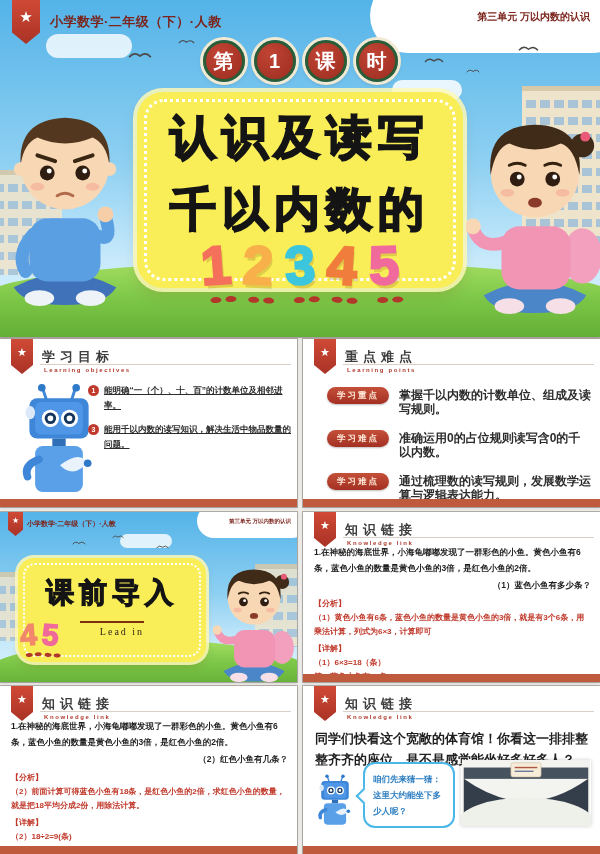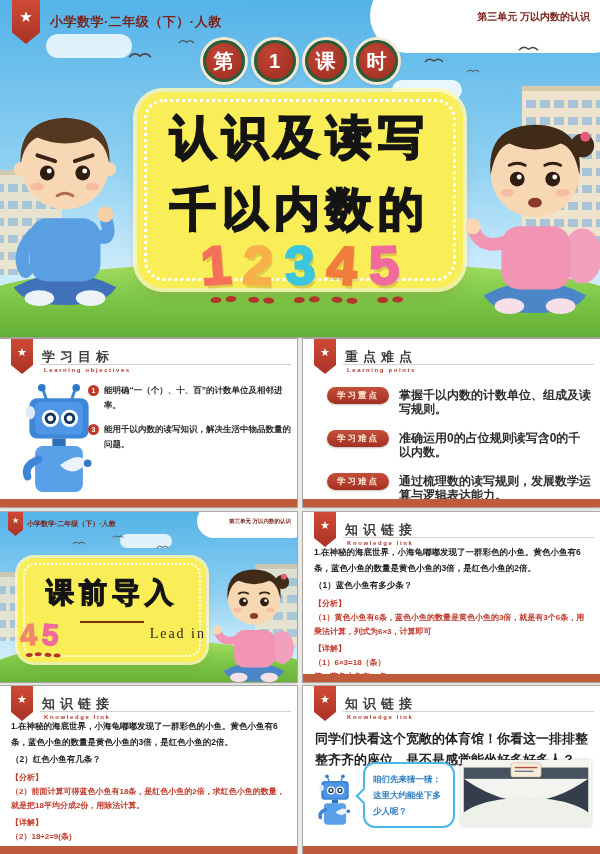--- a/index.html
+++ b/index.html
@@ -49,49 +49,49 @@
   .ctitle{position:absolute;left:42px;top:9px;font-size:13px;font-weight:bold;letter-spacing:5px;color:#3d3d3d;z-index:2;}
   .cline{position:absolute;left:40px;right:6px;top:25px;height:1px;background:#d9cfc8;}
   .csub{position:absolute;left:44px;top:28px;font-size:6px;letter-spacing:1.6px;color:#b03a2e;font-weight:bold;}
   .cfoot{position:absolute;left:0;right:0;bottom:0;height:8px;background:#bf5a3c;}
 
   
   .robot-big{position:absolute;left:16px;top:44px;width:86px;}
   .obj-list{position:absolute;left:88px;right:5px;top:44px;}
   .obj-item{display:flex;margin-bottom:9px;}
   .obj-num{flex:0 0 11px;width:11px;height:11px;border-radius:50%;background:#c0392b;color:#fff;font-size:7px;line-height:11px;text-align:center;font-weight:bold;margin-top:2px;}
-  .obj-text{margin-left:5px;font-size:8.5px;line-height:15px;font-weight:bold;color:#2c2c2c;}
+  .obj-text{margin-left:5px;font-size:8.5px;line-height:15px;font-weight:bold;color:#2c2c2c;text-decoration:underline;}
 
   
   .kp-list{position:absolute;left:24px;right:8px;top:48px;}
   .kp-row{display:flex;align-items:flex-start;margin-bottom:14px;}
   .kp-badge{flex:0 0 62px;height:17px;border-radius:9px;background:linear-gradient(#c4503a,#a33022);color:#ffe9d9;font-size:8.5px;letter-spacing:2px;text-align:center;line-height:17px;font-weight:bold;box-shadow:0 1px 2px rgba(0,0,0,.25);}
   .kp-text{margin-left:10px;font-size:12px;line-height:14px;font-weight:bold;color:#2c2c2c;padding-top:1px;}
 
   
   .ribbon-l{left:8px;top:0;width:15px;height:24px;font-size:8px;padding-top:4px;}
   .l-course{position:absolute;left:27px;top:7px;font-size:7px;font-weight:bold;color:#7b241c;z-index:4;}
   .l-unit{position:absolute;right:6px;top:6px;font-size:5.5px;font-weight:bold;color:#7b241c;z-index:4;}
   .banner2{position:absolute;left:18px;top:46px;width:188px;height:104px;background:#f9ee58;border-radius:16px;box-shadow:0 0 0 3px rgba(253,248,185,.85),0 5px 9px rgba(120,90,20,.18);z-index:4;}
   .banner2-dots{position:absolute;inset:5px;border:2px dotted #fff;border-radius:12px;}
   .lead-title{position:relative;text-align:center;margin-top:16px;font-size:28px;font-weight:900;-webkit-text-stroke:1.2px #141414;letter-spacing:5px;color:#141414;}
   .lead-line{position:relative;width:64px;height:2px;background:#7c3012;margin:9px auto 3px;}
-  .lead-sub{position:relative;text-align:right;font-size:14px;color:#33261a;font-family:"Liberation Serif",serif;letter-spacing:2px;margin-left:20px;}
+  .lead-sub{position:relative;text-align:center;font-size:10px;color:#33261a;font-family:"Liberation Serif",serif;letter-spacing:2px;margin-left:20px;}
   .digits2{position:absolute;left:20px;top:106px;z-index:6;}
   .digit-s{display:inline-block;position:relative;font-size:30px;font-weight:900;-webkit-text-stroke:1.5px currentColor;}
   .digit-s::after{content:"";position:absolute;left:4px;bottom:-5px;width:7px;height:4px;border-radius:50%;background:#b0372a;box-shadow:9px 0 0 #b0372a;}
   .d4s{color:#f2876b;transform:rotate(-5deg);} .d5s{color:#ef6a9a;transform:rotate(4deg);margin-left:5px;}
   .girl2{position:absolute;right:2px;top:50px;width:82px;z-index:7;}
 
   
   .kbody{position:absolute;left:11px;right:9px;top:33px;}
   .kbody p{margin:0;font-weight:bold;}
   .kblack{font-size:8.5px;line-height:15.5px;color:#1f1f1f;}
   .kred{font-size:8px;line-height:14px;color:#c0392b;}
-  .mt2{margin-top:2px!important;} .mt3{margin-top:3px!important;}
+  .mt2{margin-top:2px!important;text-align:right;} .mt3{margin-top:3px!important;}
   .k3text{position:absolute;left:12px;right:10px;top:42px;font-size:13px;line-height:21px;font-weight:bold;color:#1f1f1f;}
   .robot-small{position:absolute;left:12px;top:88px;width:40px;}
   .bubble{position:absolute;left:60px;top:76px;width:92px;background:#fff;border:2px solid #49b7e8;border-radius:12px;padding:7px 8px;font-size:8.5px;line-height:16px;color:#2b7dc0;font-weight:bold;box-sizing:border-box;}
   .bubble::before{content:"";position:absolute;left:-7px;top:26px;width:10px;height:10px;background:#fff;border-left:2px solid #49b7e8;border-bottom:2px solid #49b7e8;transform:rotate(45deg);}
   .stadium{position:absolute;left:158px;top:74px;width:130px;height:66px;box-shadow:0 0 4px rgba(0,0,0,.2);}
 </style>
 </head>
 <body>
 
 <div class="page">

